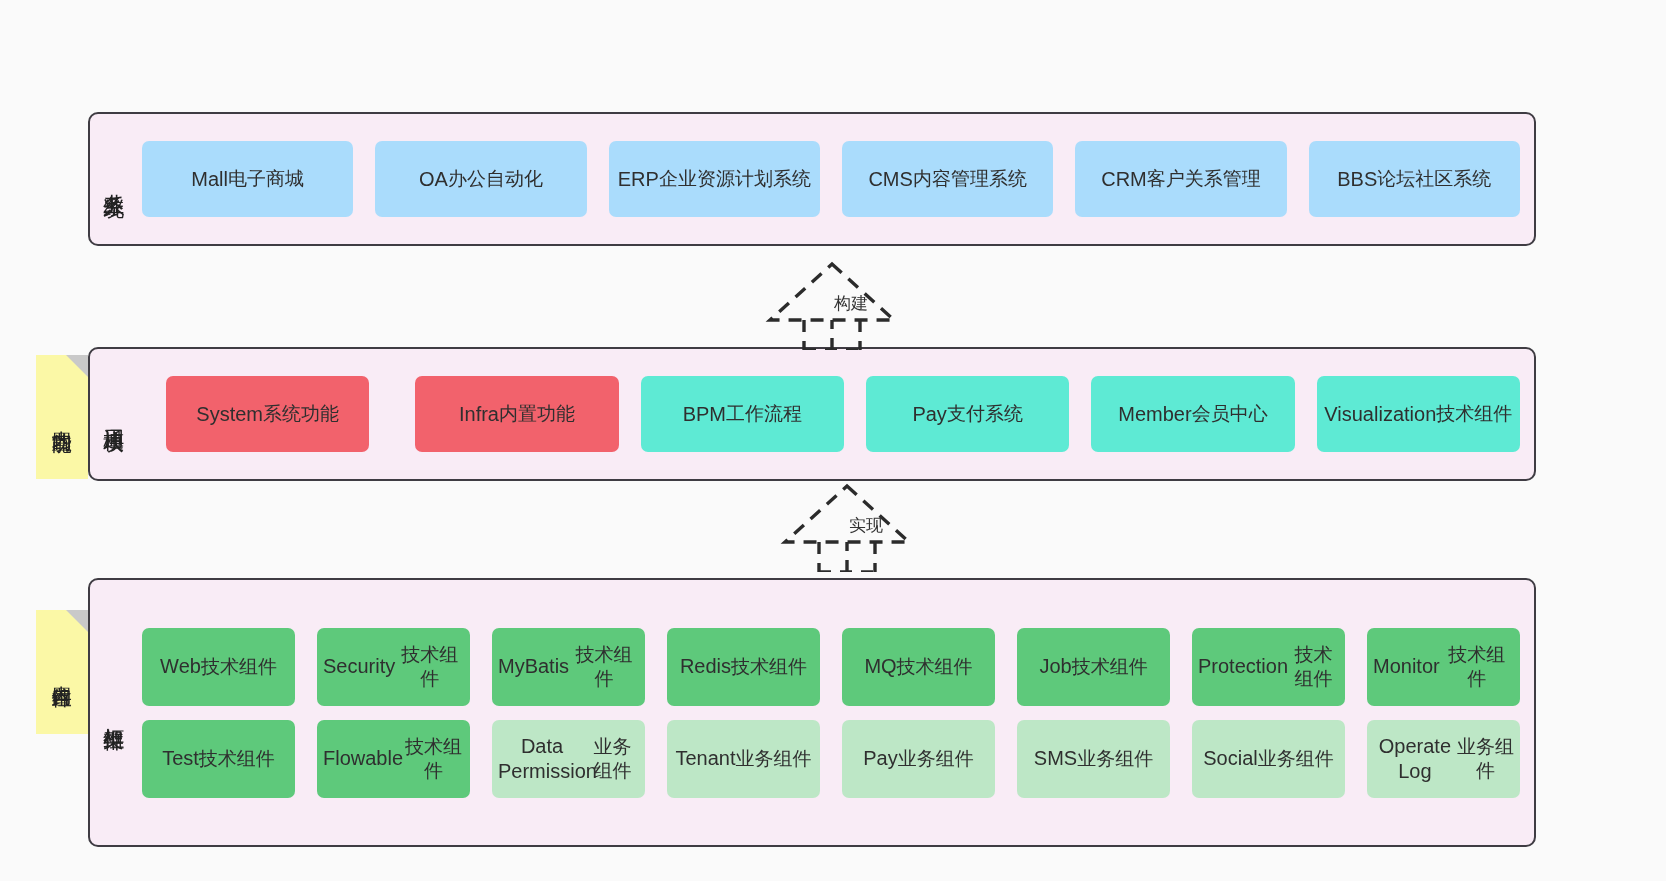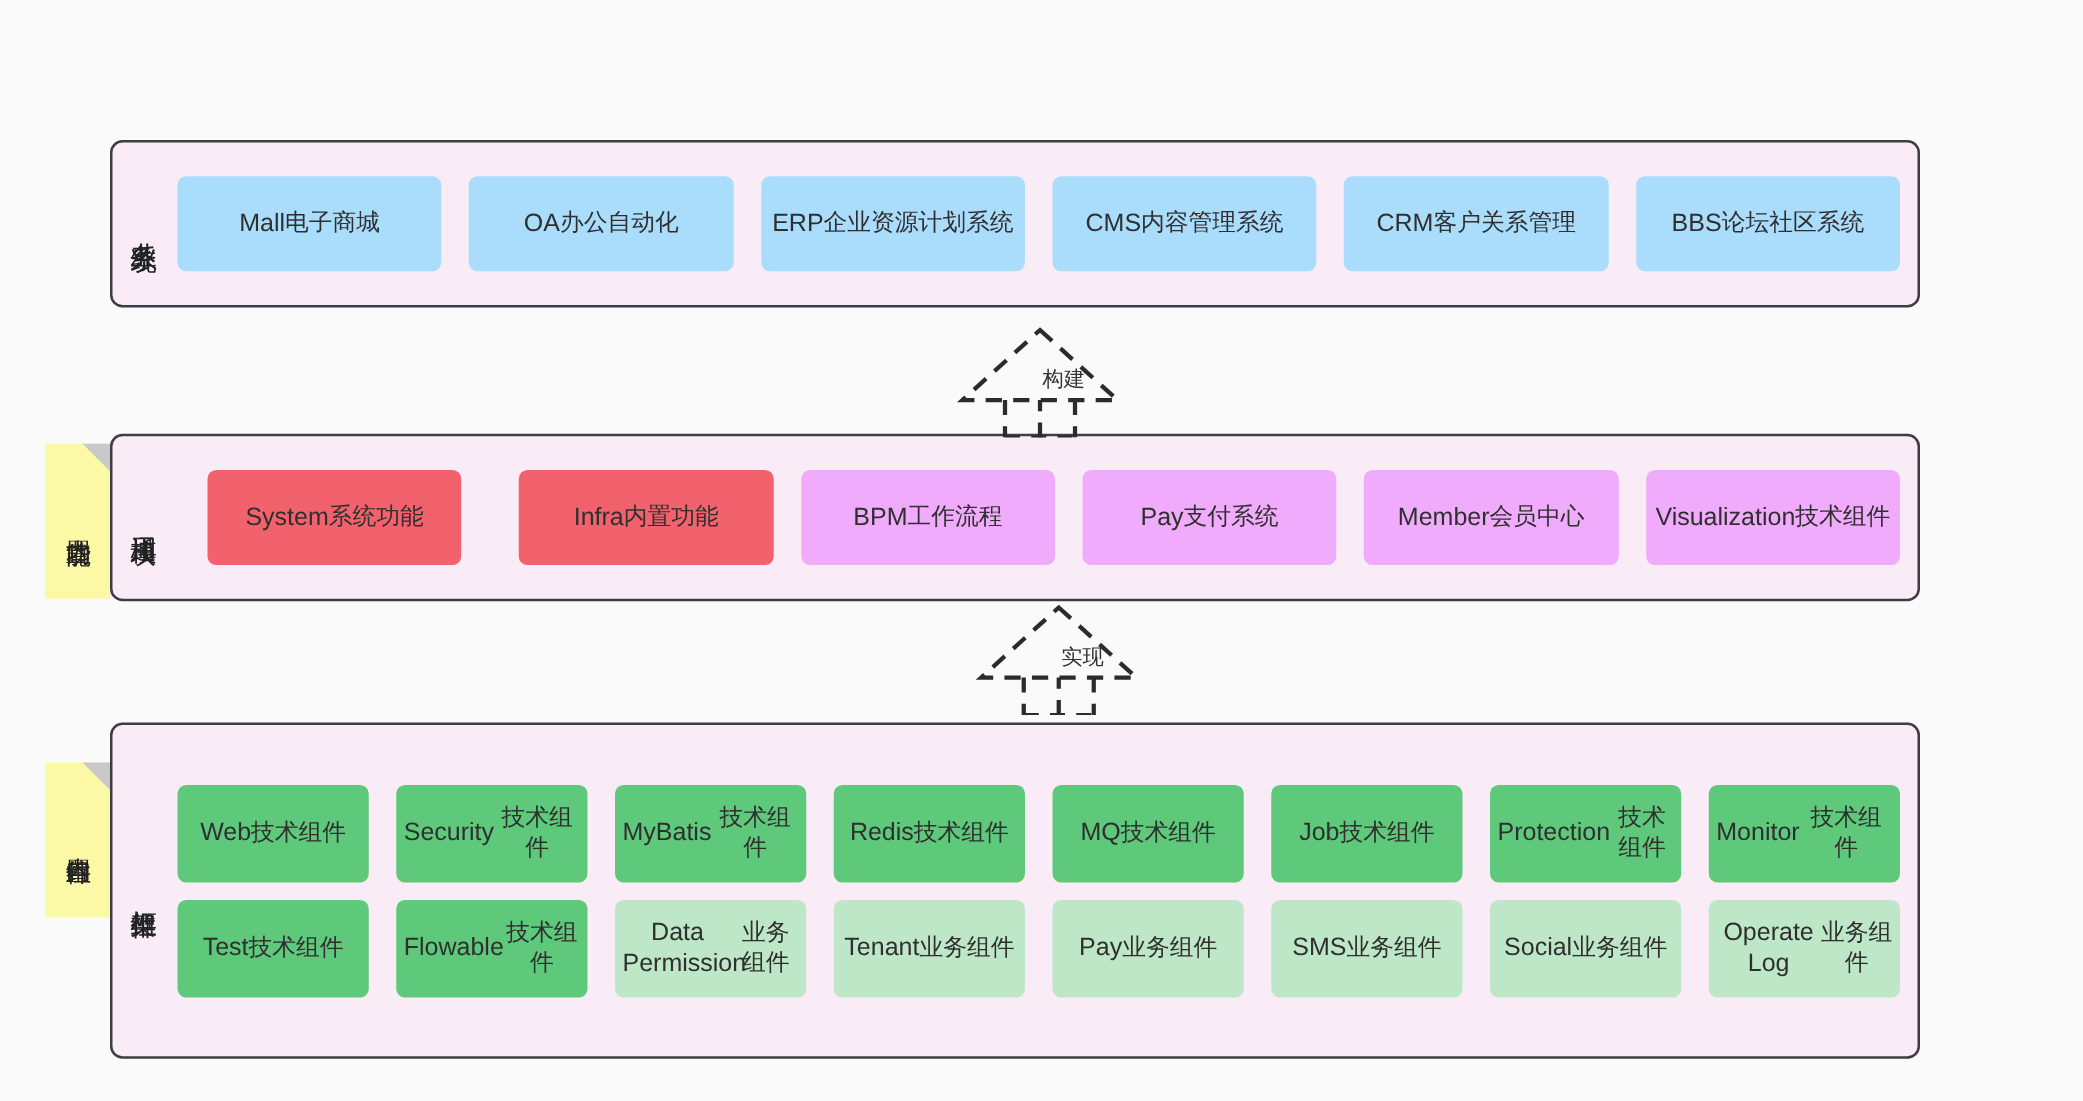--- a/index.html
+++ b/index.html
@@ -77,21 +77,21 @@
     color: #2f2f2f;
   }
   .cell .cn {
     font-size: 19px;
     color: #2f2f2f;
   }
 
   
   .c-blue      { background: #aadcfc; }
   .c-red       { background: #f2626c; margin-left: 24px; }
-  .c-pink      { background: #f0abfc; }
+  .c-pink      { background: #5eead4; }
   .c-green     { background: #5ec97b; }
   .c-lightgreen{ background: #bde7c6; }
 
   
   .note {
     position: absolute;
     background: #fbf8a6;
     box-sizing: border-box;
     font-size: 20px;
     letter-spacing: 1px;

